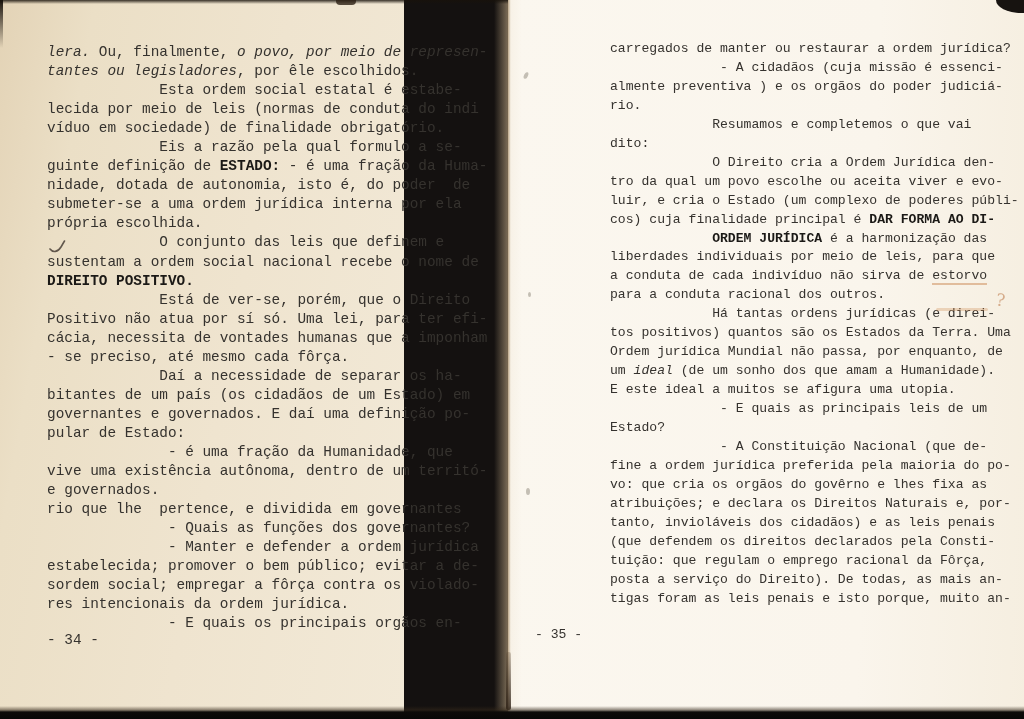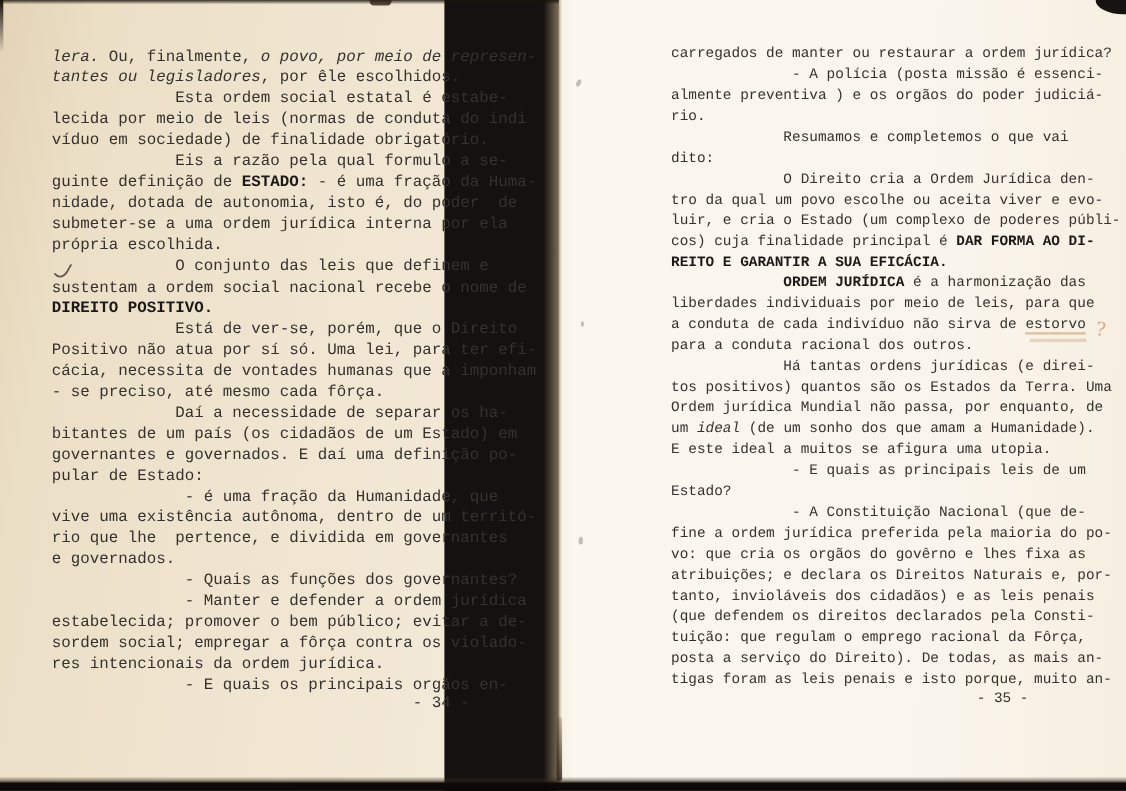--- a/index.html
+++ b/index.html
@@ -13,21 +13,21 @@
     background:linear-gradient(92deg,#fbf7ef 0%,#faf5ec 60%,#f4ecdc 96%,#efe5d2 100%);}
   .gutter{position:absolute;top:0;left:494px;width:28px;height:719px;
     background:linear-gradient(to right,rgba(210,190,158,0) 0%,rgba(196,172,136,.55) 46%,rgba(170,144,106,.65) 52%,rgba(233,220,198,.2) 60%,rgba(255,255,255,0) 100%);}
   .textblock{position:absolute;color:#35322e;}
   .textblock .line{white-space:pre;}
   .tb-left{left:47px;top:43px;font-size:14.4px;line-height:19.05px;}
   .tb-right{left:102px;top:40px;font-size:13.1px;line-height:18.95px;}
   .it{font-style:italic;}
   .bd{font-weight:bold;color:#1b1916;}
   .ul{border-bottom:2px solid rgba(198,124,66,.45);}
-  .pagenum{position:absolute;text-align:right;color:#35322e;}
+  .pagenum{position:absolute;text-align:left;color:#35322e;}
   .pn-left{left:47px;top:632px;width:380px;font-size:14.4px;}
   .pn-right{left:27px;top:627px;width:400px;font-size:13.1px;}
   .pen-mark{position:absolute;left:49px;top:240px;opacity:.85;}
   .margin-question{position:absolute;left:488px;top:290px;font-size:17px;
     color:rgba(186,115,66,.55);transform:rotate(8deg);
     font-family:"DejaVu Serif",serif;}
   .pencil-smear{position:absolute;left:428px;top:308px;width:52px;height:3px;
     background:rgba(205,135,75,.30);border-radius:2px;}
   .scan-speck{position:absolute;width:4px;height:7px;border-radius:50%;
     background:rgba(95,85,72,.35);}
@@ -71,48 +71,47 @@
         <div class="line"><span>             Está de ver-se, porém, que o Direito</span></div>
         <div class="line"><span>Positivo não atua por sí só. Uma lei, para ter efi-</span></div>
         <div class="line"><span>cácia, necessita de vontades humanas que a imponham</span></div>
         <div class="line"><span>- se preciso, até mesmo cada fôrça.</span></div>
         <div class="line"><span>             Daí a necessidade de separar os ha-</span></div>
         <div class="line"><span>bitantes de um país (os cidadãos de um Estado) em</span></div>
         <div class="line"><span>governantes e governados. E daí uma definição po-</span></div>
         <div class="line"><span>pular de Estado:</span></div>
         <div class="line"><span>              - é uma fração da Humanidade, que</span></div>
         <div class="line"><span>vive uma existência autônoma, dentro de um territó-</span></div>
+        <div class="line"><span>e governados.</span></div>
         <div class="line"><span>rio que lhe  pertence, e dividida em governantes</span></div>
-        <div class="line"><span>e governados.</span></div>
         <div class="line"><span>              - Quais as funções dos governantes?</span></div>
         <div class="line"><span>              - Manter e defender a ordem jurídica</span></div>
         <div class="line"><span>estabelecida; promover o bem público; evitar a de-</span></div>
         <div class="line"><span>sordem social; empregar a fôrça contra os violado-</span></div>
         <div class="line"><span>res intencionais da ordem jurídica.</span></div>
         <div class="line"><span>              - E quais os principais orgãos en-</span></div>
       </div>
     <div class="pagenum pn-left">- 34 -</div>
     <svg class="pen-mark" width="18" height="14" viewBox="0 0 18 14">
       <path d="M1,9 C4,13 9,12 12,7 C13.5,4.5 14.5,2.5 15.5,1" stroke="#4a4038" stroke-width="1.6" fill="none" stroke-linecap="round"></path>
     </svg>
   </div>
 
   <div class="page page-right">
     <div class="textblock tb-right">
         <div class="line"><span>carregados de manter ou restaurar a ordem jurídica?</span></div>
-        <div class="line"><span>              - A polícia (posta missão é essenci-</span></div>
+        <div class="line"><span>              - A cidadãos (cuja missão é essenci-</span></div>
         <div class="line"><span>almente preventiva ) e os orgãos do poder judiciá-</span></div>
         <div class="line"><span>rio.</span></div>
         <div class="line"><span>             Resumamos e completemos o que vai</span></div>
         <div class="line"><span>dito:</span></div>
         <div class="line"><span>             O Direito cria a Ordem Jurídica den-</span></div>
         <div class="line"><span>tro da qual um povo escolhe ou aceita viver e evo-</span></div>
         <div class="line"><span>luir, e cria o Estado (um complexo de poderes públi-</span></div>
         <div class="line"><span>cos) cuja finalidade principal é </span><span class="bd">DAR FORMA AO DI-</span></div>
-        <div class="line"><span class="bd">REITO E GARANTIR A SUA EFICÁCIA.</span></div>
         <div class="line"><span>             </span><span class="bd">ORDEM JURÍDICA</span><span> é a harmonização das</span></div>
         <div class="line"><span>liberdades individuais por meio de leis, para que</span></div>
         <div class="line"><span>a conduta de cada indivíduo não sirva de </span><span class="ul">estorvo</span></div>
         <div class="line"><span>para a conduta racional dos outros.</span></div>
         <div class="line"><span>             Há tantas ordens jurídicas (e direi-</span></div>
         <div class="line"><span>tos positivos) quantos são os Estados da Terra. Uma</span></div>
         <div class="line"><span>Ordem jurídica Mundial não passa, por enquanto, de</span></div>
         <div class="line"><span>um </span><span class="it">ideal</span><span> (de um sonho dos que amam a Humanidade).</span></div>
         <div class="line"><span>E este ideal a muitos se afigura uma utopia.</span></div>
         <div class="line"><span>              - E quais as principais leis de um</span></div>

